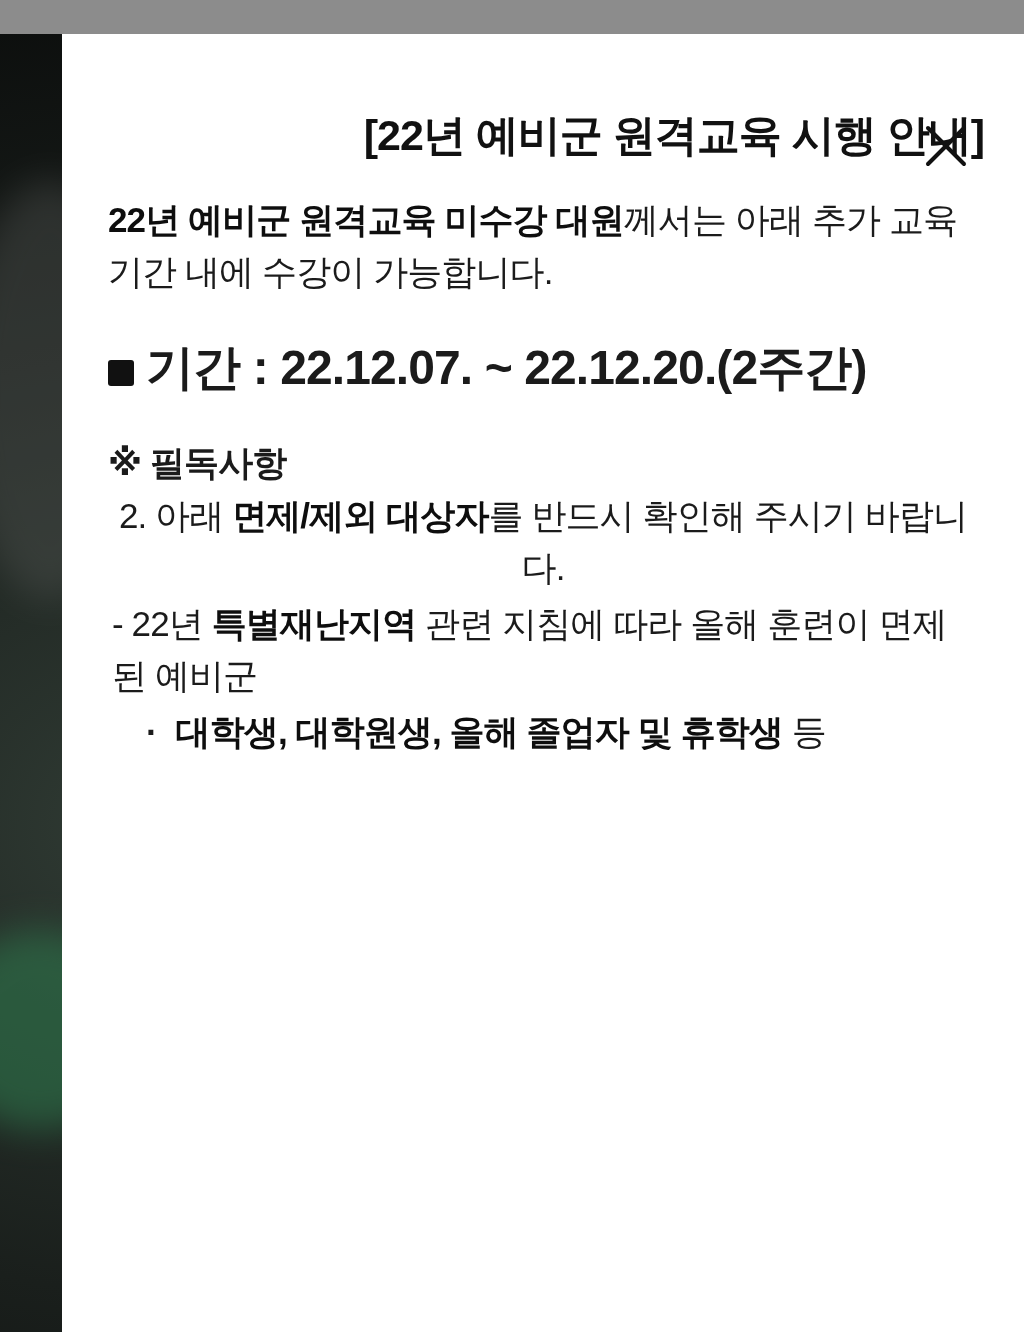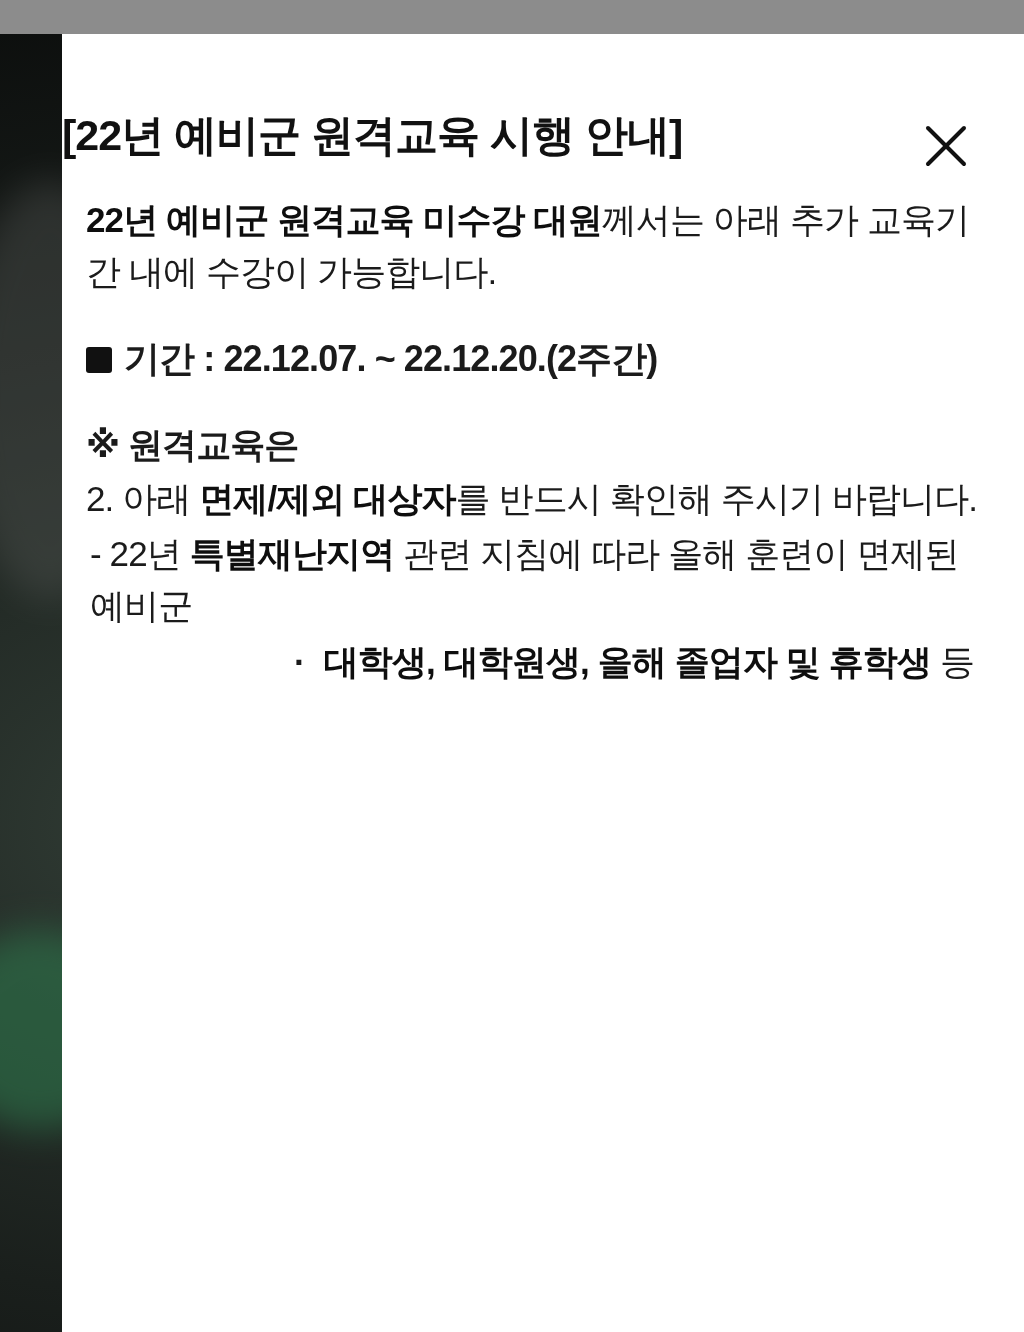--- a/index.html
+++ b/index.html
@@ -66,21 +66,21 @@
 
   #modal-header {
     position: relative;
     height: 160px;
   }
   #modal-title {
     position: absolute;
     left: 0;
     right: 0;
     top: 78px;
-    text-align: left;
+    text-align: right;
     font-size: 43px;
     font-weight: 700;
     color: #111111;
     letter-spacing: -1px;
     line-height: 1.1;
     padding-right: 40px;
     box-sizing: border-box;
   }
   #close-button {
     position: absolute;
@@ -90,44 +90,43 @@
     height: 52px;
     border: none;
     background: transparent;
     padding: 0;
     cursor: pointer;
     line-height: 1;
   }
   #close-button svg { display: block; }
 
   #modal-body {
-    padding: 0 46px 40px 24px;
+    padding: 0 46px 40px 46px;
     color: #1b1b1b;
     font-size: 35px;
     line-height: 1.48;
     letter-spacing: -0.9px;
   }
   .para { margin: 0 0 34px 0; }
-  .para.nogap { margin-bottom: 0; }
+  .para.nogap { margin-bottom: 0; text-align: center; }
   .b { font-weight: 700; color: #0e0e0e; }
   .bullet-square {
     display: inline-block;
     width: 26px;
     height: 26px;
     background: #111;
     border-radius: 3px;
     margin-right: 12px;
     vertical-align: -2px;
   }
-  .period-line { font-weight: 700; font-size: 36px; }
+  .period-line { font-weight: 700; font-size: 48px; }
   .note-head { font-weight: 700; margin: 0 0 2px 0; }
   .list-line { margin: 4px; }
   .sub-dot {
     padding-left: 34px;
-    text-align: right;
   }
   .sub-dot::before {
     content: "·";
     margin-right: 10px;
     font-weight: 700;
   }
 </style>
 </head>
 <body>
 
@@ -152,21 +151,21 @@
   <div id="modal-body">
 
     <p class="para">
       <span class="b">22년 예비군 원격교육 미수강 대원</span><span>께서는 아래 추가 교육기간 내에 수강이 가능합니다.</span>
     </p>
 
     <p class="para">
       <span class="bullet-square"></span><span class="period-line">기간 : 22.12.07. ~ 22.12.20.(2주간)</span>
     </p>
 
-    <p class="note-head">※ 원격교육은</p>
+    <p class="note-head">※ 필독사항</p>
 
 
     <p class="para nogap">
       <span>2. 아래 </span><span class="b">면제/제외 대상자</span><span>를 반드시 확인해 주시기 바랍니다.</span>
     </p>
 
     <p class="list-line">
       <span>- 22년 </span><span class="b">특별재난지역</span><span> 관련 지침에 따라 올해 훈련이 면제된 예비군</span>
     </p>
 

